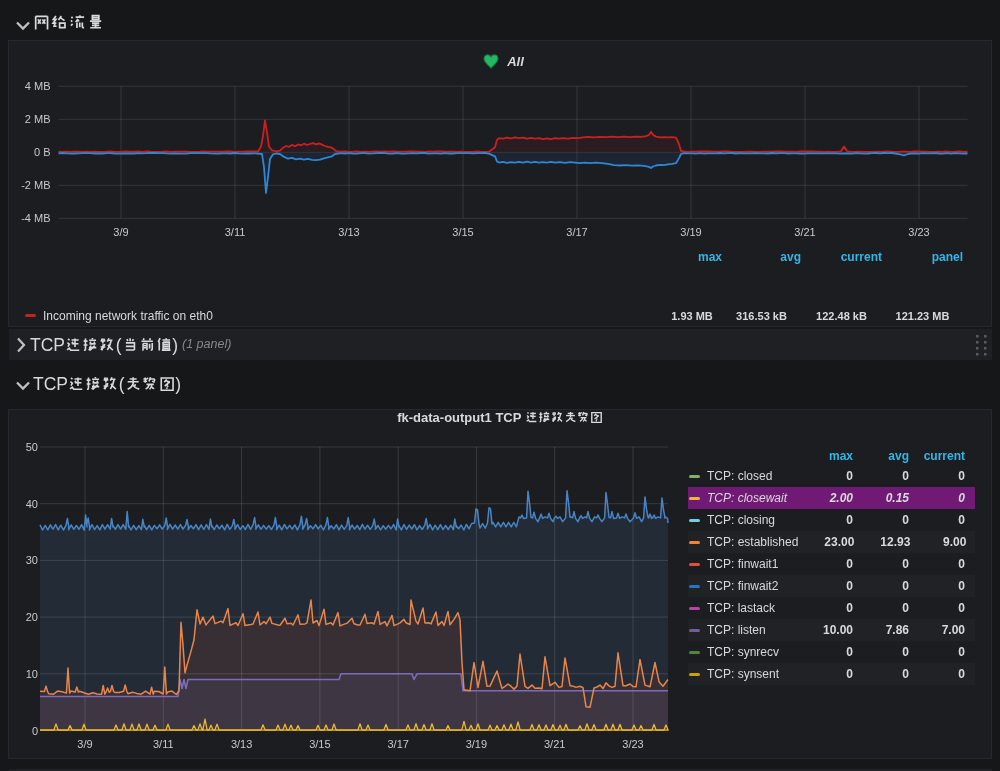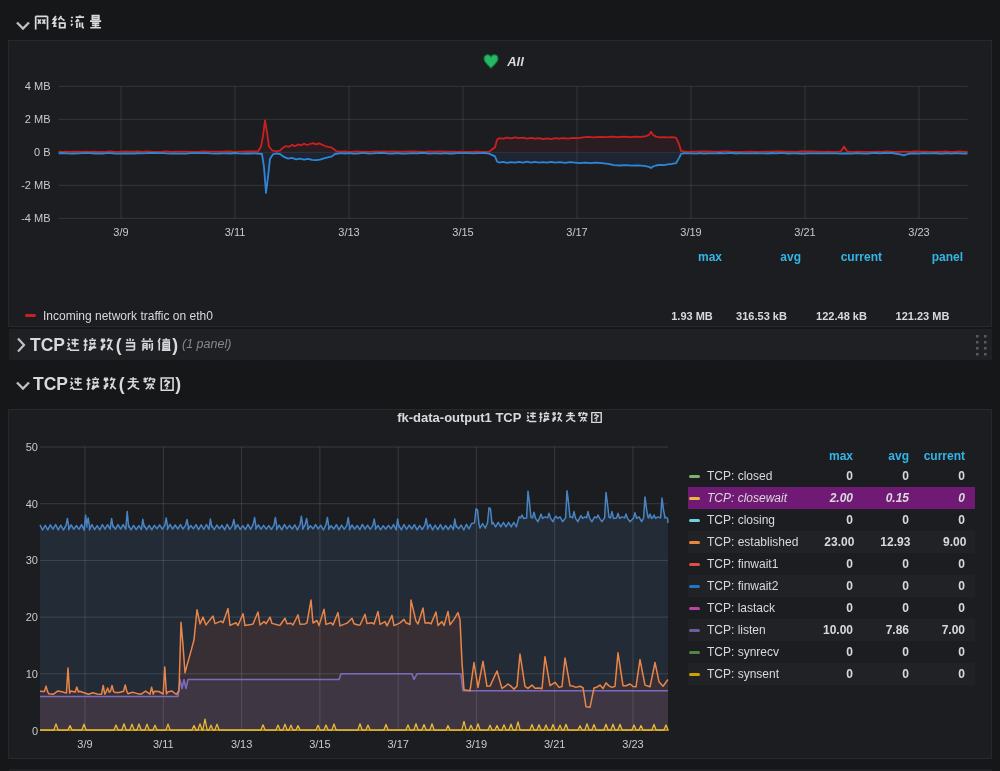--- a/index.html
+++ b/index.html
@@ -1,18 +1,18 @@
 <!DOCTYPE html>
 <html><head><meta charset="utf-8"><style>
 * { margin:0; padding:0; box-sizing:border-box; }
 html,body { width:1000px; height:771px; background:#161719; overflow:hidden;
   font-family:"Liberation Sans", sans-serif; }
 .abs { position:absolute; }
 .panel { position:absolute; background:#1b1d21; border:1px solid #26282d; }
-.rowtitle { display:flex; align-items:center; height:22px; font-size:17.5px; font-weight:700; color:#d8d9da; white-space:pre; }
+.rowtitle { display:flex; align-items:center; height:22px; font-size:17.5px; font-weight:400; color:#d8d9da; white-space:pre; }
 .rowtitle svg { margin:0 0.3px; }
 .tick { font-size:11px; fill:#c8c9ca; font-family:"Liberation Sans",sans-serif; }
 .ptitle { font-size:13px; font-weight:700; color:#d8d9da; }
 .l2row { display:flex; align-items:center; height:22px; padding-left:1px; padding-right:10px; }
 .sw { width:11px; height:3px; border-radius:2px; flex:0 0 11px; margin-right:7px; }
 .l2name { font-size:12px; color:#d8d9da; flex:1 1 auto; white-space:nowrap; }
 .l2v { font-size:12px; font-weight:700; color:#d8d9da; flex:0 0 56px; text-align:right; }
 .l1row { display:flex; align-items:center; height:21px; }
 .l1name { font-size:12px; color:#d8d9da; flex:1 1 auto; }
 .l1v { font-size:11px; font-weight:700; color:#d8d9da; text-align:center; }

